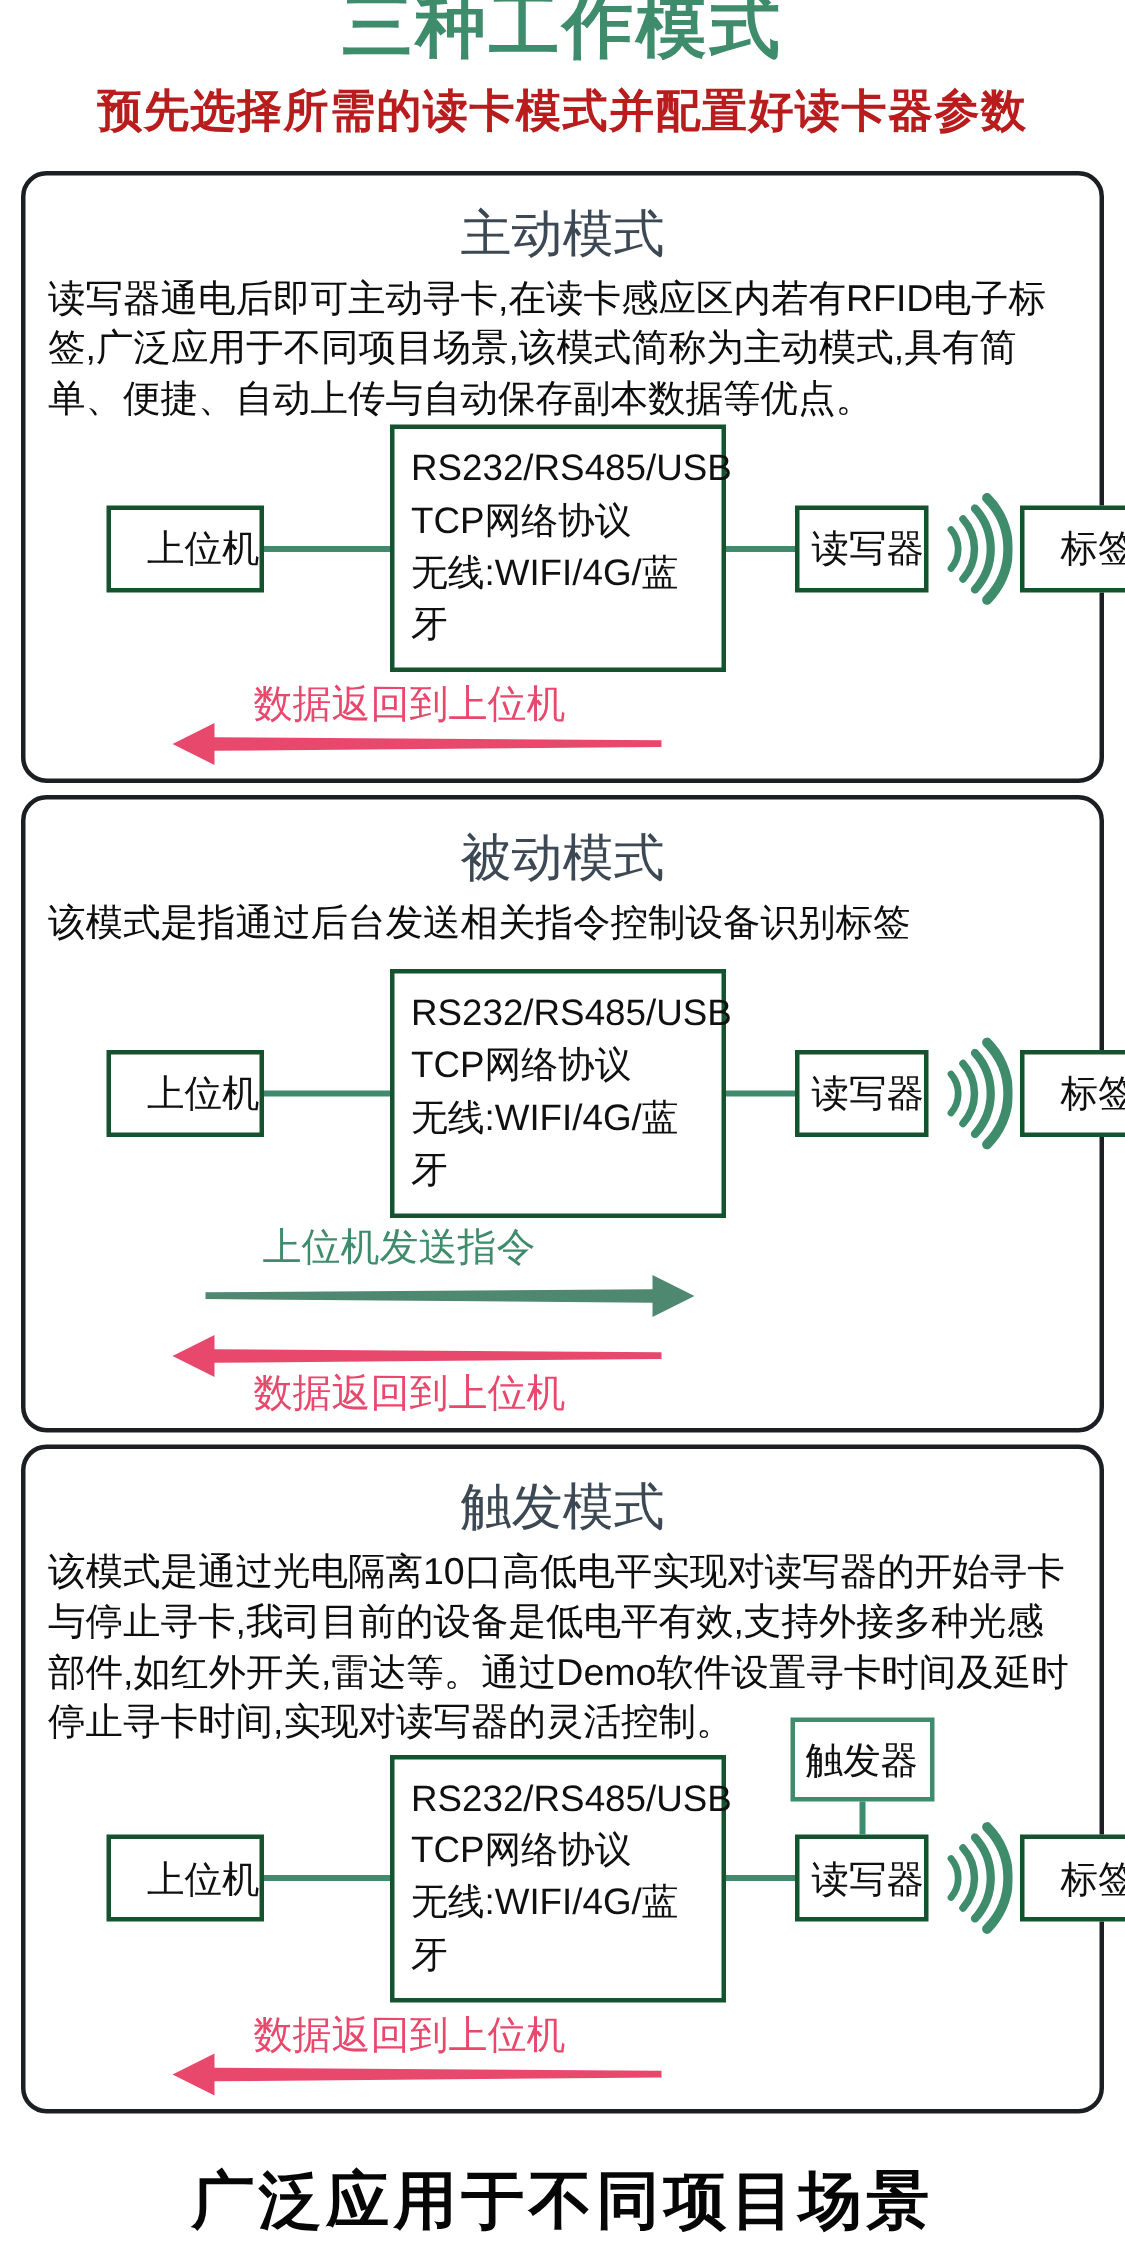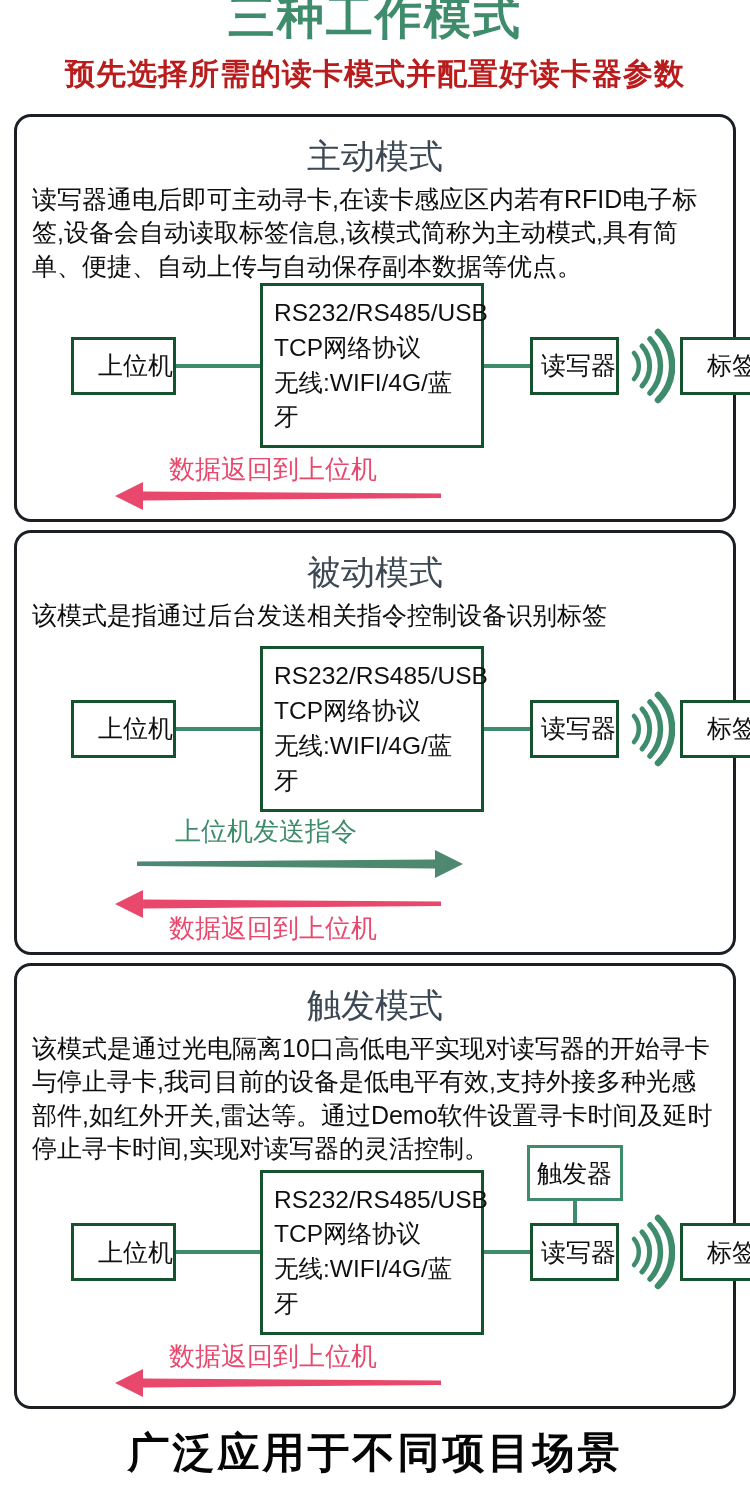--- a/index.html
+++ b/index.html
@@ -59,38 +59,38 @@
   .arrows{margin-top:10px;}
   .arrow-label{font-size:26px;font-weight:500;line-height:1.05;}
   .arrow-label.pink{color:#e9486d;margin-left:152px;font-family:Liberation Mono, monospace;}
   .arrow-label.green{color:#3e8c6c;margin-left:158px;}
   .arrow-svg{display:block;}
   .arrow-svg.left{margin-left:96px;margin-top:-4px;}
   .arrow-svg.right{margin-left:118px;margin-top:4px;}
   .arrow-svg.left.second{margin-top:10px;margin-bottom:-2px;}
   .apps-heading{
     font-size:42px;font-weight:700;color:#060606;text-align:center;
-    margin:16px 0 0;letter-spacing:3px;
+    margin:30px 0 0;letter-spacing:3px;
   }
   .photos{display:flex;justify-content:center;gap:31px;margin-top:28px;}
   .photo{
     width:222px;height:250px;border:3px solid #3e8c6c;border-radius:15px;
     overflow:hidden;background:#dfe7ee;box-sizing:border-box;flex:0 0 auto;
   }
   .photo svg{display:block;width:100%;height:100%;}
 </style>
 </head>
 <body>
 
 <h1 class="page-title">三种工作模式</h1>
 <div class="page-subtitle">预先选择所需的读卡模式并配置好读卡器参数</div>
 
 <section class="mode-panel" id="panel-active">
   <h2 class="mode-title">主动模式</h2>
-  <p class="mode-desc">读写器通电后即可主动寻卡,在读卡感应区内若有RFID电子标签,设备会自动读取标签信息,该模式简称为主动模式,具有简单、便捷、自动上传与自动保存副本数据等优点。</p>
+  <p class="mode-desc">读写器通电后即可主动寻卡,在读卡感应区内若有RFID电子标签,广泛应用于不同项目场景,该模式简称为主动模式,具有简单、便捷、自动上传与自动保存副本数据等优点。</p>
   <div class="diagram">
     <div class="dbox host">上位机</div>
     <div class="hline"></div>
     <div class="dbox protocol">
       <span>RS232/RS485/USB</span>
       <span>TCP网络协议</span>
       <span>无线:WIFI/4G/蓝牙</span>
     </div>
     <div class="hline short"></div>
     <span class="reader-wrap">

